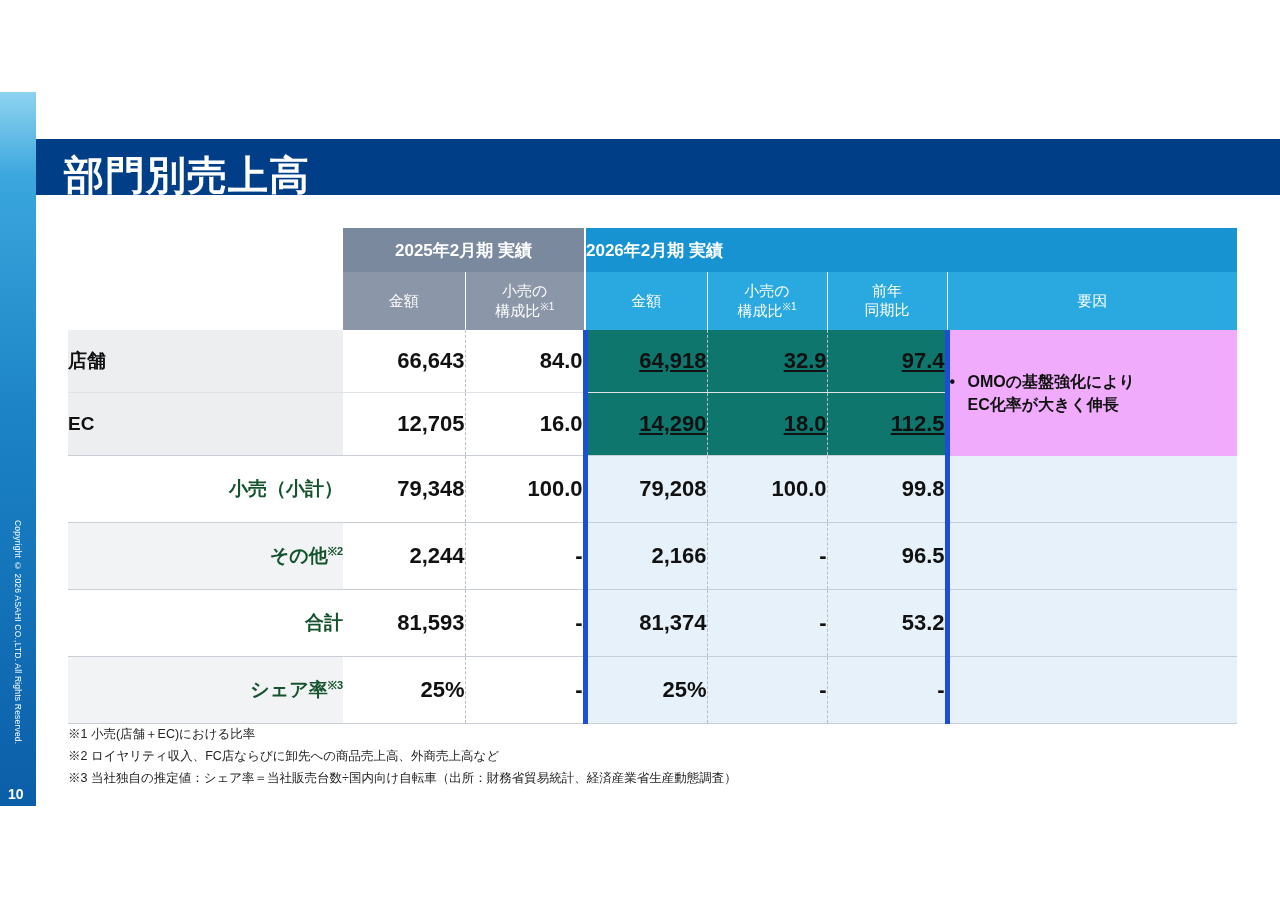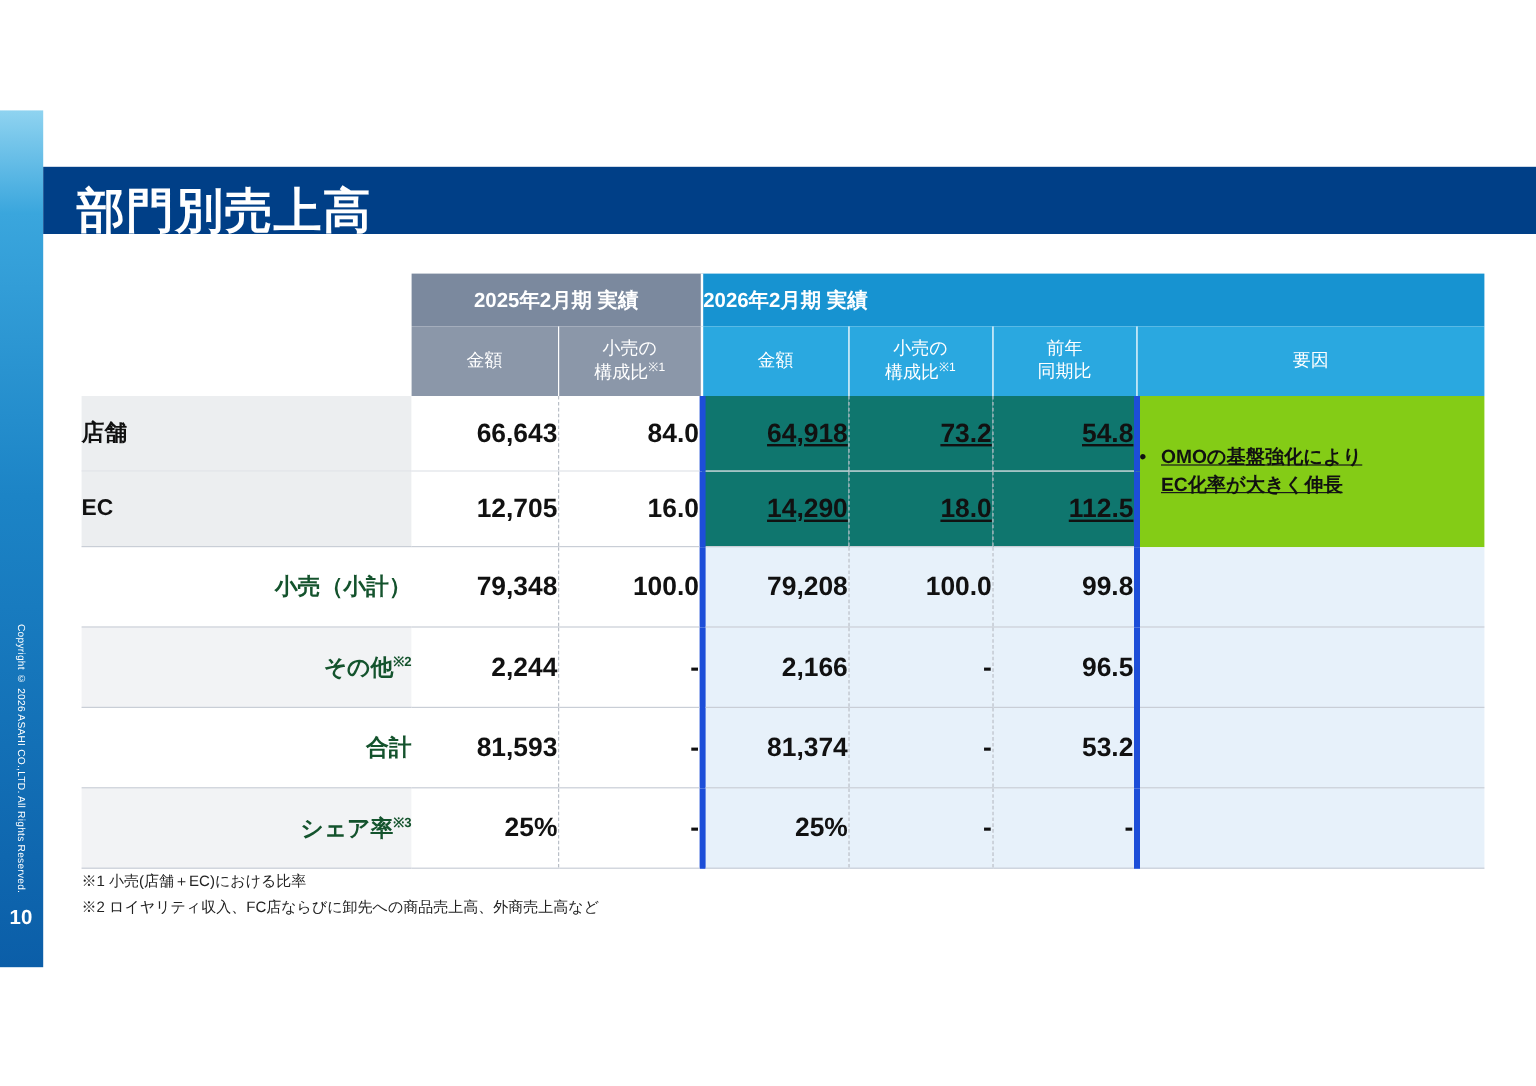--- a/index.html
+++ b/index.html
@@ -42,23 +42,23 @@
     letter-spacing: 0.2px;
     writing-mode: vertical-rl;
     text-orientation: mixed;
     white-space: nowrap;
     line-height: 36px;
     text-align: left;
   }
   .page-number {
     position: absolute;
     left: 8px;
-    top: 755px;
-    color: #ffffff;
-    font-size: 17px;
+    top: 786px;
+    color: #ffffff;
+    font-size: 14px;
     font-weight: bold;
   }
 
   
   .title-band {
     position: absolute;
     left: 36px;
     top: 139px;
     width: 1244px;
     height: 56px;
@@ -185,24 +185,23 @@
   .bg-blue-light { background: #e7f1fa; }
   .bg-blue-lighter { background: #0f766e; text-decoration: underline; }
   .bg-gray-row { background: #f2f3f5; }
 
   .sep-right-dash { border-right: 1px dashed #b9bfc7; }
   .sep-right-solid { border-right: 5px solid #1d4ed8; }
   .rowline { border-bottom: 1px solid #c9ced6; }
   .rowline-light { border-bottom: 1px solid #dfe3e8; }
 
   .factor-cell {
-    background: #84cc16;
+    background: #f0abfc;
     padding: 0 18px;
     vertical-align: middle;
-    text-decoration: underline;
   }
   .factor-text {
     font-size: 16px;
     font-weight: bold;
     color: #111111;
     line-height: 1.45;
     position: relative;
     padding-left: 18px;
   }
   .factor-text::before {
@@ -270,22 +269,22 @@
         <th class="hdr-sub-blue nob">要因</th>
       </tr>
     </thead>
     <tbody>
 
       <tr class="row-sub">
         <td class="lbl-indent bg-gray-light rowline-light">店舗</td>
         <td class="num bg-white sep-right-dash rowline-light">66,643</td>
         <td class="num bg-white sep-right-solid rowline-light">84.0</td>
         <td class="num bg-blue-lighter sep-right-dash rowline-light">64,918</td>
-        <td class="num bg-blue-lighter sep-right-dash rowline-light">73.2</td>
-        <td class="num bg-blue-lighter sep-right-solid rowline-light">54.8</td>
+        <td class="num bg-blue-lighter sep-right-dash rowline-light">32.9</td>
+        <td class="num bg-blue-lighter sep-right-solid rowline-light">97.4</td>
         <td class="factor-cell" rowspan="2">
           <div class="factor-text">
             <span>OMOの基盤強化により</span><br>
             <span>EC化率が大きく伸長</span>
           </div>
         </td>
       </tr>
 
       <tr class="row-sub">
         <td class="lbl-indent bg-gray-light rowline">EC</td>
@@ -339,15 +338,16 @@
         <td class="num bg-blue-light sep-right-solid rowline">-</td>
         <td class="bg-blue-light rowline"></td>
       </tr>
 
     </tbody>
   </table>
 
   <div class="footnotes">
     <div>※1 小売(店舗＋EC)における比率</div>
     <div>※2 ロイヤリティ収入、FC店ならびに卸先への商品売上高、外商売上高など</div>
+    <div>※3 当社独自の推定値：シェア率＝当社販売台数÷国内向け自転車（出所：財務省貿易統計、経済産業省生産動態調査）</div>
   </div>
 
 </div>
 
 </body></html>

